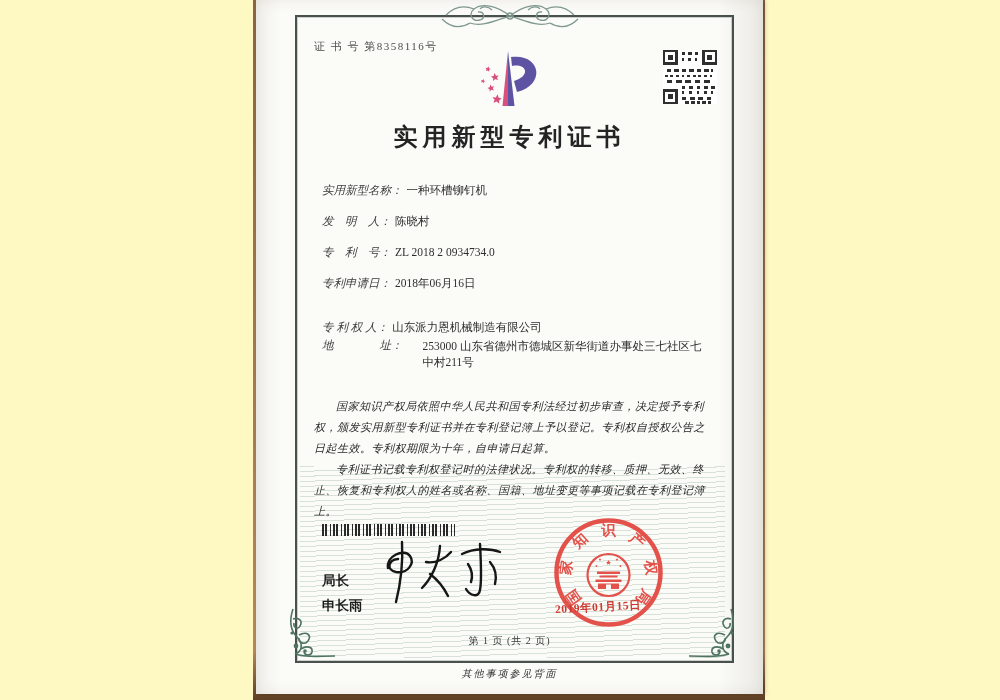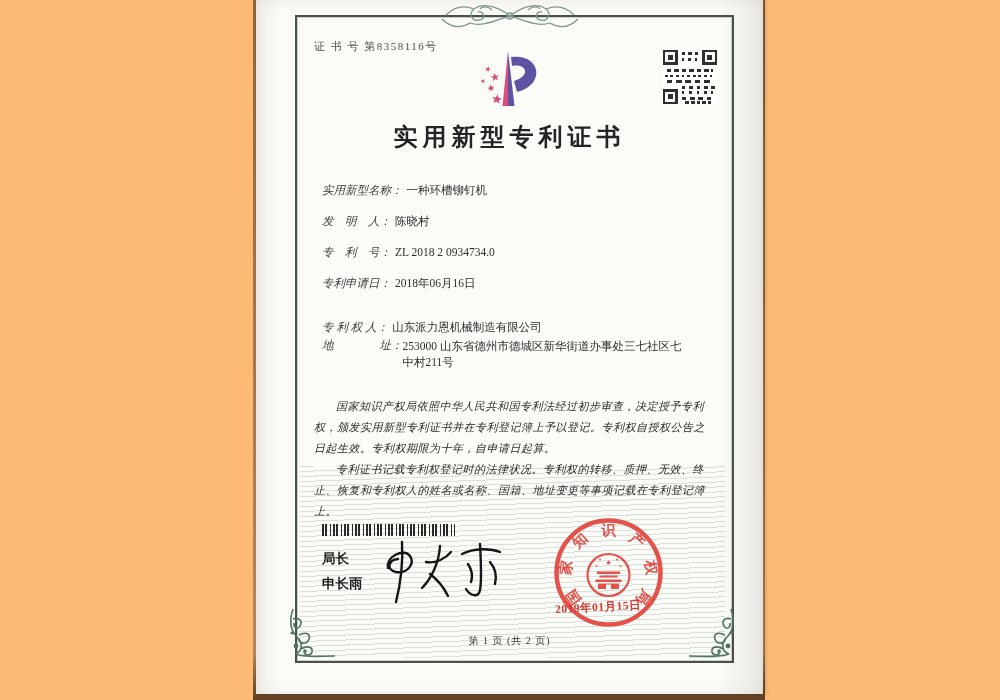--- a/index.html
+++ b/index.html
@@ -1,44 +1,44 @@
 <!DOCTYPE html>
 <html><head>
 <meta charset="utf-8">
 <style>
   html,body{margin:0;padding:0;background:#e8e9e9;}
-  .stage{position:relative;width:1000px;height:700px;overflow:hidden;background:#fdba74;
+  .stage{position:relative;width:1000px;height:700px;overflow:hidden;background:#fef9c3;
          font-family:"Liberation Serif","DejaVu Serif",serif;}
   .photo{position:absolute;left:253px;top:0;width:512px;height:700px;
          background:linear-gradient(180deg,#8f6440 0%,#a5774b 45%,#b8895a 93%,#5f3f24 100%);}
   .paper{position:absolute;left:3px;top:0;width:507px;height:694px;background:#fbfbf8;
          box-shadow:inset 0 0 14px rgba(120,100,70,.12), 2px 0 4px rgba(0,0,0,.25);}
   .paper-shade{position:absolute;inset:0;pointer-events:none;
          background:linear-gradient(90deg,rgba(90,70,50,.06),rgba(0,0,0,0) 5%,rgba(0,0,0,0) 91%,rgba(70,60,40,.09));}
   .frame{position:absolute;left:39px;top:15px;width:435px;height:644px;
          border:2px solid #49514d;box-shadow:inset 0 0 0 1px rgba(73,81,77,.25);}
   .guilloche{position:absolute;left:44px;right:38px;top:466px;height:192px;pointer-events:none;
          background:repeating-linear-gradient(178deg,rgba(135,165,145,.30) 0 1px,rgba(0,0,0,0) 1px 5px);}
   .cert-no{position:absolute;left:58px;top:39px;font-size:11px;letter-spacing:1.5px;color:#4d4d4d;}
   .logo{position:absolute;left:208px;top:50px;width:90px;height:62px;}
   .qr{position:absolute;left:407px;top:50px;width:54px;height:54px;}
   .title{position:absolute;left:0;top:121px;width:100%;text-align:center;font-size:24px;
          font-weight:600;letter-spacing:5px;color:#242424;}
   .row{position:absolute;left:66px;font-size:11.5px;color:#2e2e2e;white-space:nowrap;}
   .row .lb{color:#3d3d3d;font-style:italic;}
   .row .val{margin-left:4px;}
-  .addr-wrap{display:inline-block;vertical-align:top;margin-left:0;}
+  .addr-wrap{display:inline-block;vertical-align:top;margin-left:20px;}
   .addr-wrap div{line-height:16px;}
   .pair2{position:absolute;left:261px;top:0;white-space:nowrap;}
   .legal{position:absolute;left:58px;top:396px;width:396px;font-size:11px;line-height:21px;
          font-style:italic;letter-spacing:.5px;color:#2a2a2a;}
   .legal p{margin:0;text-indent:2em;}
   .barcode{position:absolute;left:66px;top:524px;width:133px;height:12px;
          background:repeating-linear-gradient(90deg,#2a2a2a 0 2px,rgba(0,0,0,0) 2px 3px,#2a2a2a 3px 5px,rgba(0,0,0,0) 5px 8px,#2a2a2a 8px 9px,rgba(0,0,0,0) 9px 11px);}
-  .bureau{position:absolute;left:66px;top:547px;font-family:Liberation Mono, monospace;
+  .bureau{position:absolute;left:66px;top:568px;font-family:Liberation Serif, serif;
          font-size:13.5px;font-weight:600;color:#1c1c1c;line-height:25px;}
   .signature{position:absolute;left:118px;top:538px;width:150px;height:72px;}
   .seal{position:absolute;left:295px;top:515px;width:115px;height:115px;opacity:.93;}
   .seal-date{position:absolute;left:299px;top:599px;width:116px;font-size:11.5px;font-weight:600;
          color:#cf3a30;letter-spacing:.5px;transform:rotate(-3deg);white-space:nowrap;}
   .page-info{position:absolute;left:0;top:634px;width:100%;text-align:center;font-size:10px;
          letter-spacing:1px;color:#3a3a3a;}
   .back-note{position:absolute;left:0;top:667px;width:100%;text-align:center;font-size:10px;
          font-style:italic;letter-spacing:2px;color:#333;}
   .top-flourish{position:absolute;left:50%;top:1px;transform:translateX(-50%);width:160px;height:30px;}
@@ -214,16 +214,17 @@
             <path d="M44.5,64.5 h26 v2.5 h-26z"></path>
             <path d="M47,68.5 h21 v5.5 h-21z"></path>
           </g>
           <rect x="55" y="69.5" width="5" height="4.5" fill="#fbfbf8"></rect>
         </g>
       </svg>
       <div class="seal-date">2019年01月15日</div>
 
       <div class="page-info">第 1 页 (共 2 页)</div>
 
+      <div class="back-note">其他事项参见背面</div>
 
     </div>
   </div>
 </div>
 
 </body></html>

